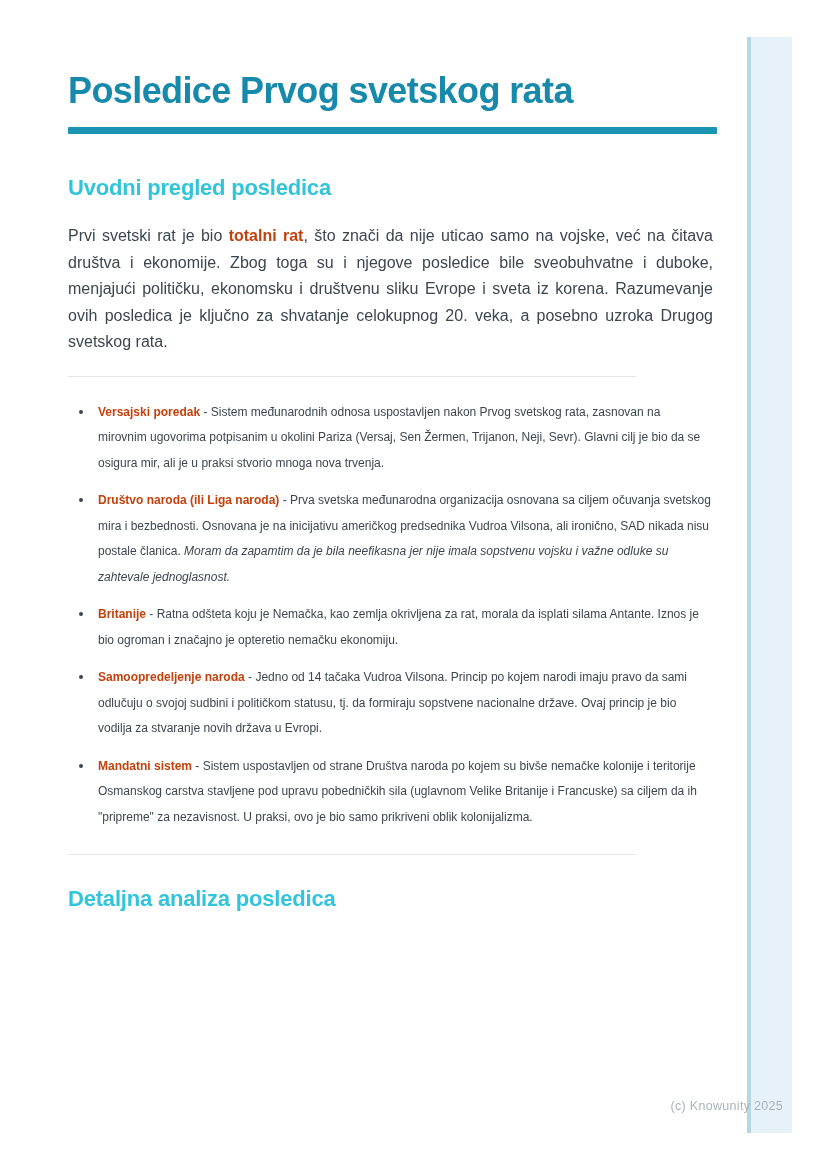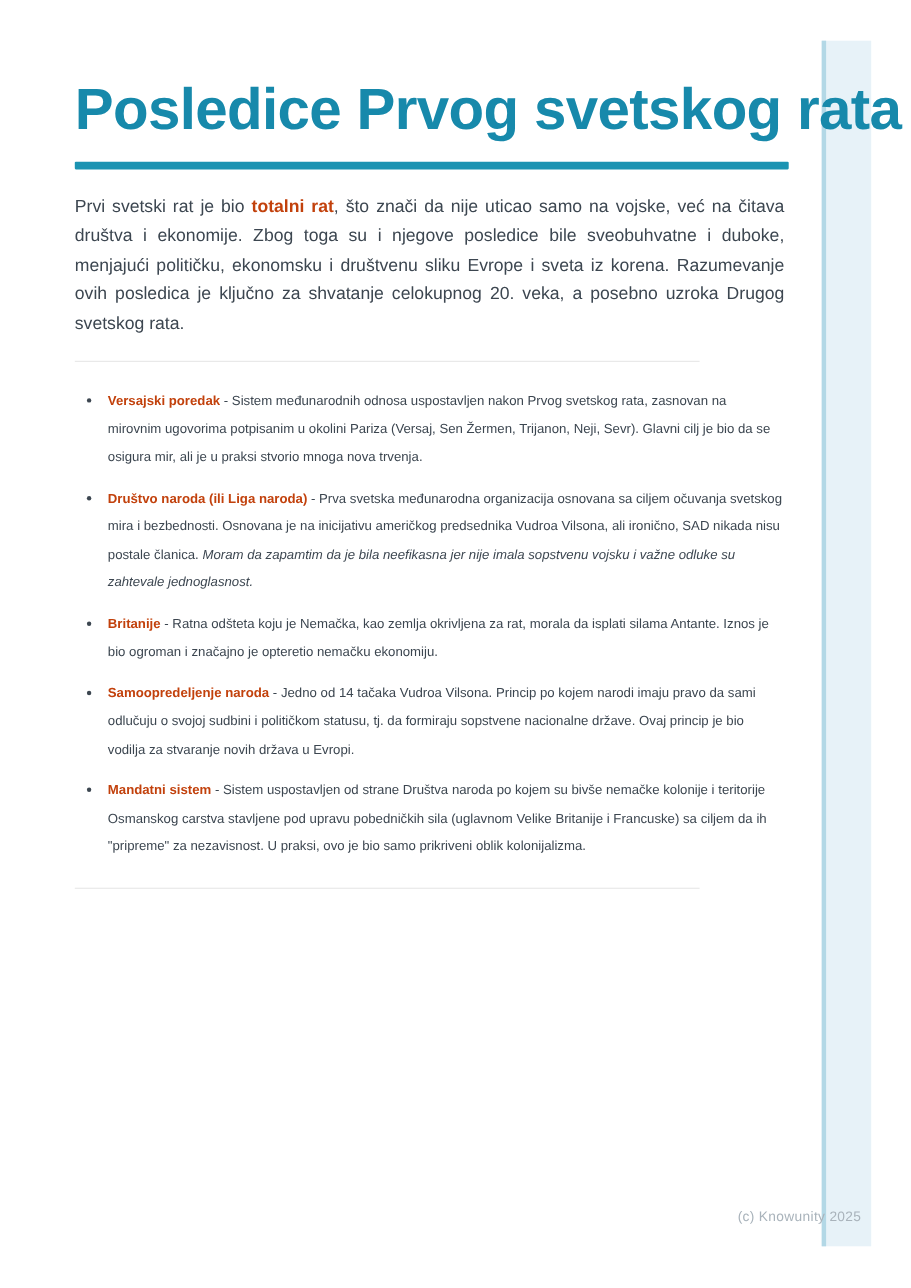--- a/index.html
+++ b/index.html
@@ -18,21 +18,21 @@
     background: #e7f2f8;
     border-left: 4px solid #b3d8e6;
   }
   .content {
     position: absolute;
     left: 68px; top: 0;
     width: 646px;
   }
   .doc-title {
     margin-top: 70px;
-    font-size: 53px;
+    font-size: 36px;
     font-weight: 800;
     letter-spacing: -0.6px;
     color: #1789ab;
     line-height: 1.15;
     white-space: nowrap;
   }
   .title-underline {
     margin-top: 16px;
     width: 649px; height: 7px;
     background: #1b93b2;
@@ -94,32 +94,34 @@
 </head>
 <body>
 
 <div class="side-strip"></div>
 
 <div class="content">
 
   <h1 class="doc-title">Posledice Prvog svetskog rata</h1>
   <div class="title-underline"></div>
 
+  <h2 class="section-heading sh-1">Uvodni pregled posledica</h2>
 
   <p class="intro-paragraph"><span>Prvi svetski rat je bio </span><b>totalni rat</b><span>, što znači da nije uticao samo na vojske, već na čitava društva i ekonomije. Zbog toga su i njegove posledice bile sveobuhvatne i duboke, menjajući političku, ekonomsku i društvenu sliku Evrope i sveta iz korena. Razumevanje ovih posledica je ključno za shvatanje celokupnog 20. veka, a posebno uzroka Drugog svetskog rata.</span></p>
 
   <hr class="divider">
 
 
   <ul class="key-list">
     <li><b>Versajski poredak</b><span> - </span><span>Sistem međunarodnih odnosa uspostavljen nakon Prvog svetskog rata, zasnovan na mirovnim ugovorima potpisanim u okolini Pariza (Versaj, Sen Žermen, Trijanon, Neji, Sevr). Glavni cilj je bio da se osigura mir, ali je u praksi stvorio mnoga nova trvenja.</span><span class="term-note"></span></li>
     <li><b>Društvo naroda (ili Liga naroda)</b><span> - </span><span>Prva svetska međunarodna organizacija osnovana sa ciljem očuvanja svetskog mira i bezbednosti. Osnovana je na inicijativu američkog predsednika Vudroa Vilsona, ali ironično, SAD nikada nisu postale članica. </span><span class="term-note">Moram da zapamtim da je bila neefikasna jer nije imala sopstvenu vojsku i važne odluke su zahtevale jednoglasnost.</span></li>
     <li><b>Britanije</b><span> - </span><span>Ratna odšteta koju je Nemačka, kao zemlja okrivljena za rat, morala da isplati silama Antante. Iznos je bio ogroman i značajno je opteretio nemačku ekonomiju.</span><span class="term-note"></span></li>
     <li><b>Samoopredeljenje naroda</b><span> - </span><span>Jedno od 14 tačaka Vudroa Vilsona. Princip po kojem narodi imaju pravo da sami odlučuju o svojoj sudbini i političkom statusu, tj. da formiraju sopstvene nacionalne države. Ovaj princip je bio vodilja za stvaranje novih država u Evropi.</span><span class="term-note"></span></li>
     <li><b>Mandatni sistem</b><span> - </span><span>Sistem uspostavljen od strane Društva naroda po kojem su bivše nemačke kolonije i teritorije Osmanskog carstva stavljene pod upravu pobedničkih sila (uglavnom Velike Britanije i Francuske) sa ciljem da ih "pripreme" za nezavisnost. U praksi, ovo je bio samo prikriveni oblik kolonijalizma.</span><span class="term-note"></span></li>
   </ul>
 
   <hr class="divider divider-2">
 
+  <h2 class="section-heading sh-3">Detaljna analiza posledica</h2>
 
 </div>
 
 <div class="copyright-watermark">(c) Knowunity 2025</div>
 
 </body></html>

